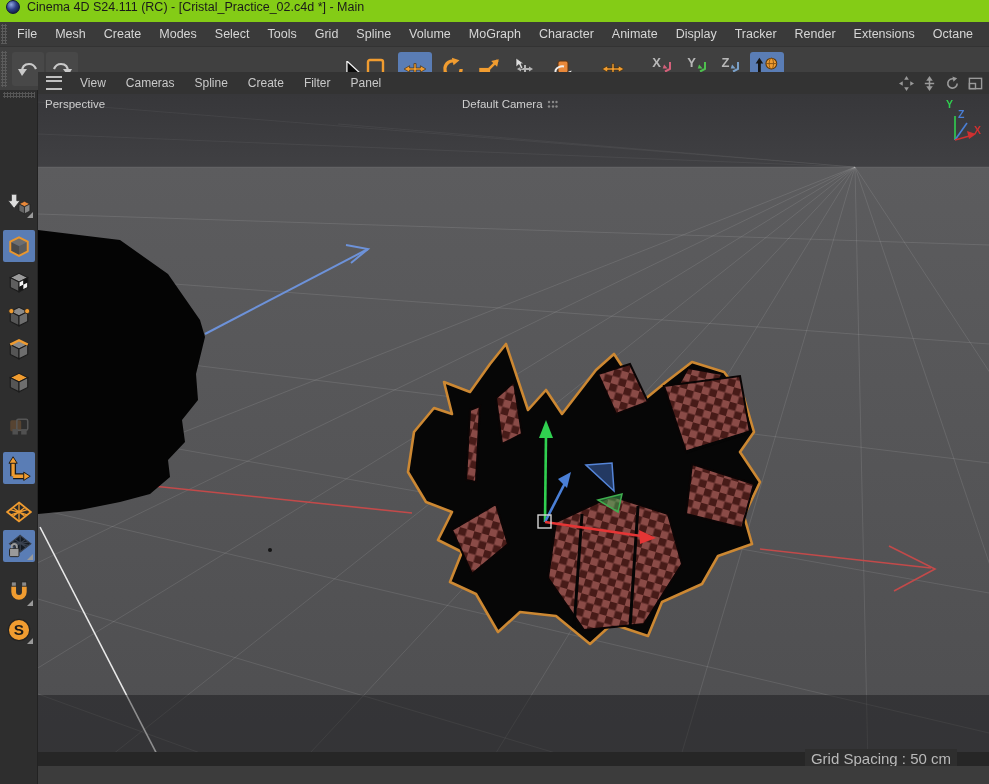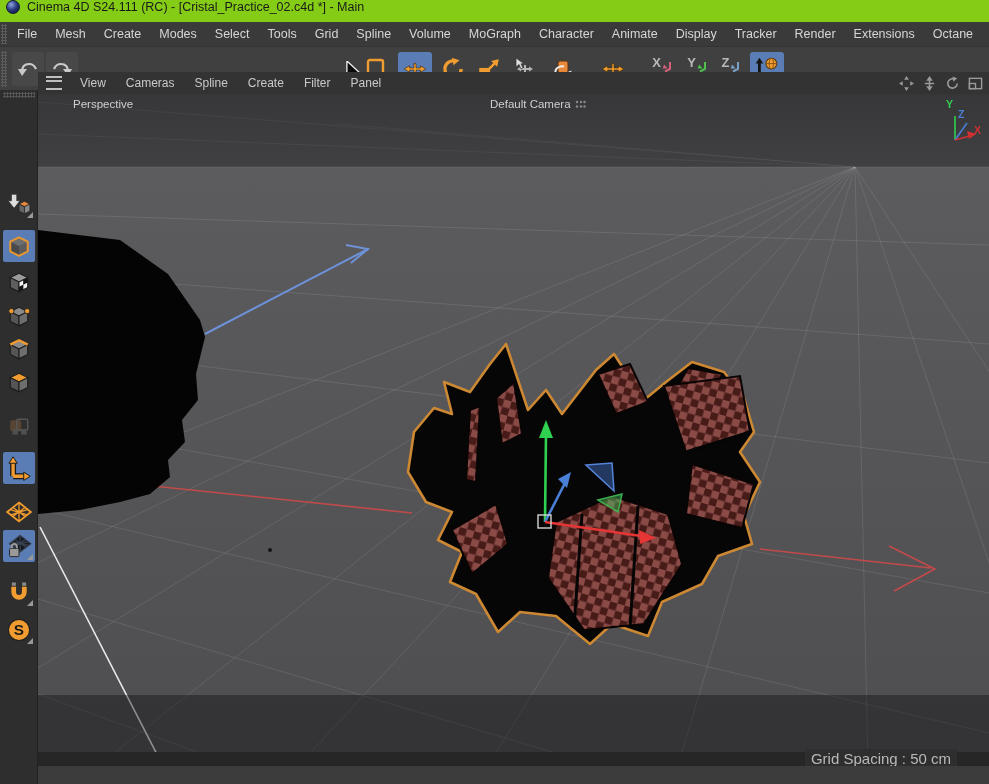--- a/index.html
+++ b/index.html
@@ -42,21 +42,21 @@
   .vpmenu{position:absolute;left:0;top:0;width:951px;height:22px;background:#333333;
           display:flex;align-items:center;color:#c9c9c9;font-size:12px;}
   .vpmenu .vitem{padding:0 10px;line-height:22px;}
   .burger{width:16px;height:10px;margin:0 8px 0 8px;border-top:2px solid #c0c0c0;
           border-bottom:2px solid #c0c0c0;}
   .burger:before{content:"";display:block;margin-top:2px;border-top:2px solid #c0c0c0;}
   .vpctrl{position:absolute;top:3px;display:flex;gap:7px;right:6px;}
   .vpctrl .vc{width:16px;height:16px;display:flex;align-items:center;justify-content:center;}
   .canvas{position:absolute;left:0;top:22px;width:951px;height:672px;overflow:hidden;}
   .canvas svg.scene{position:absolute;left:0;top:0;}
-  .ovl{position:absolute;color:#cfcfcf;font-size:11.5px;white-space:nowrap;margin-left:28px;}
+  .ovl{position:absolute;color:#cfcfcf;font-size:11.5px;white-space:nowrap;}
   .axlbl{position:absolute;font-size:10.5px;font-weight:bold;}
   .gridlabel{position:absolute;right:32px;top:655px;background:#2e2e2e;color:#b9b9b9;
              font-size:15px;padding:1px 6px;}
   .cursor{position:absolute;left:345px;top:14px;pointer-events:none;}
 </style>
 </head>
 <body>
 
 <div class="app">
 

